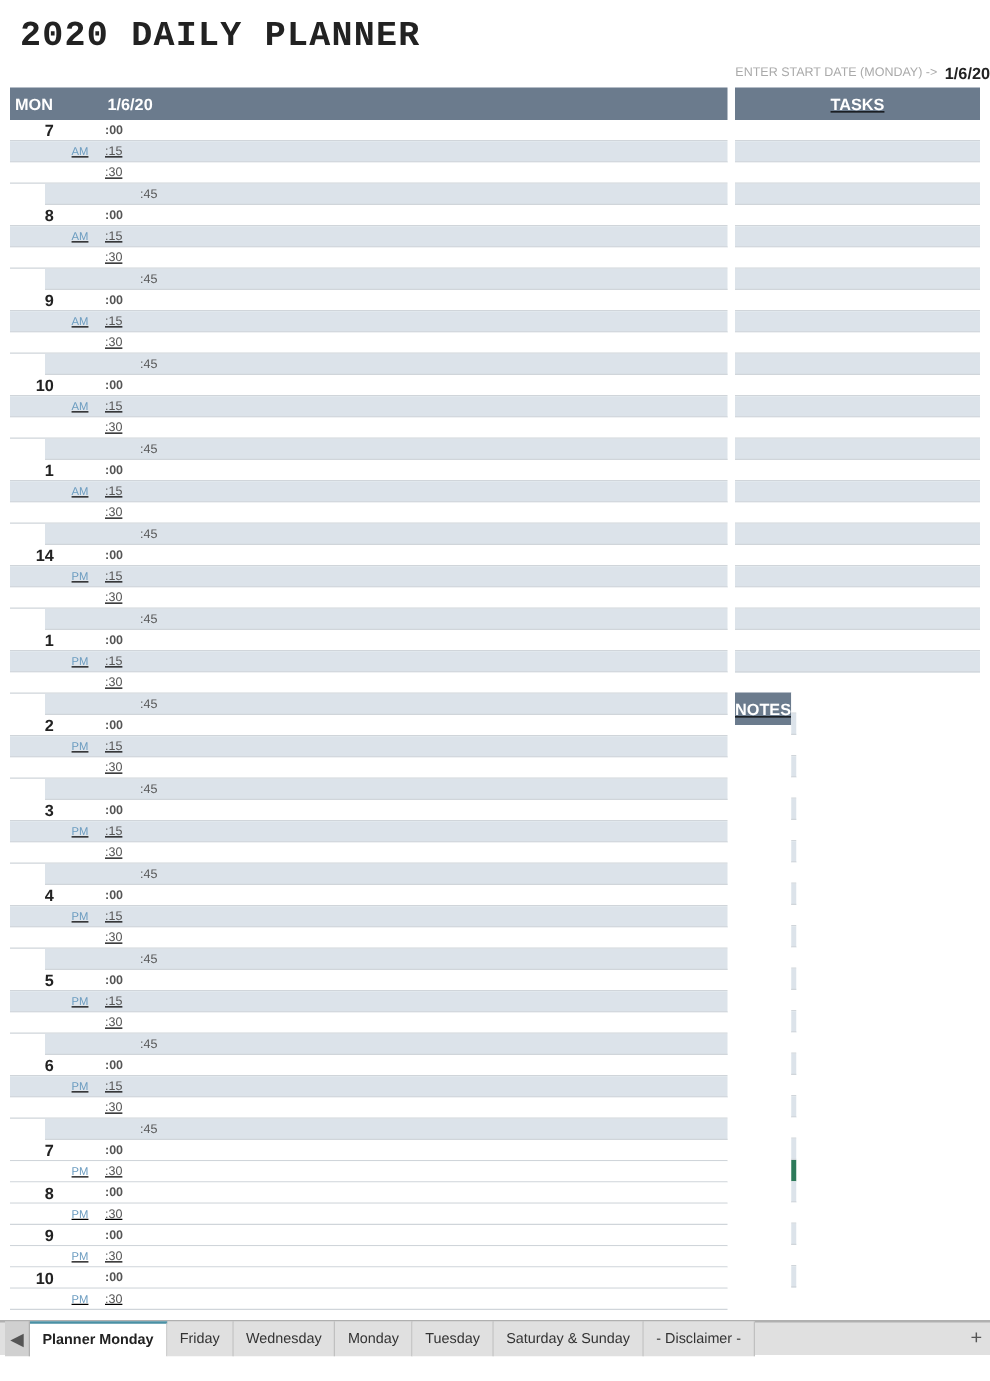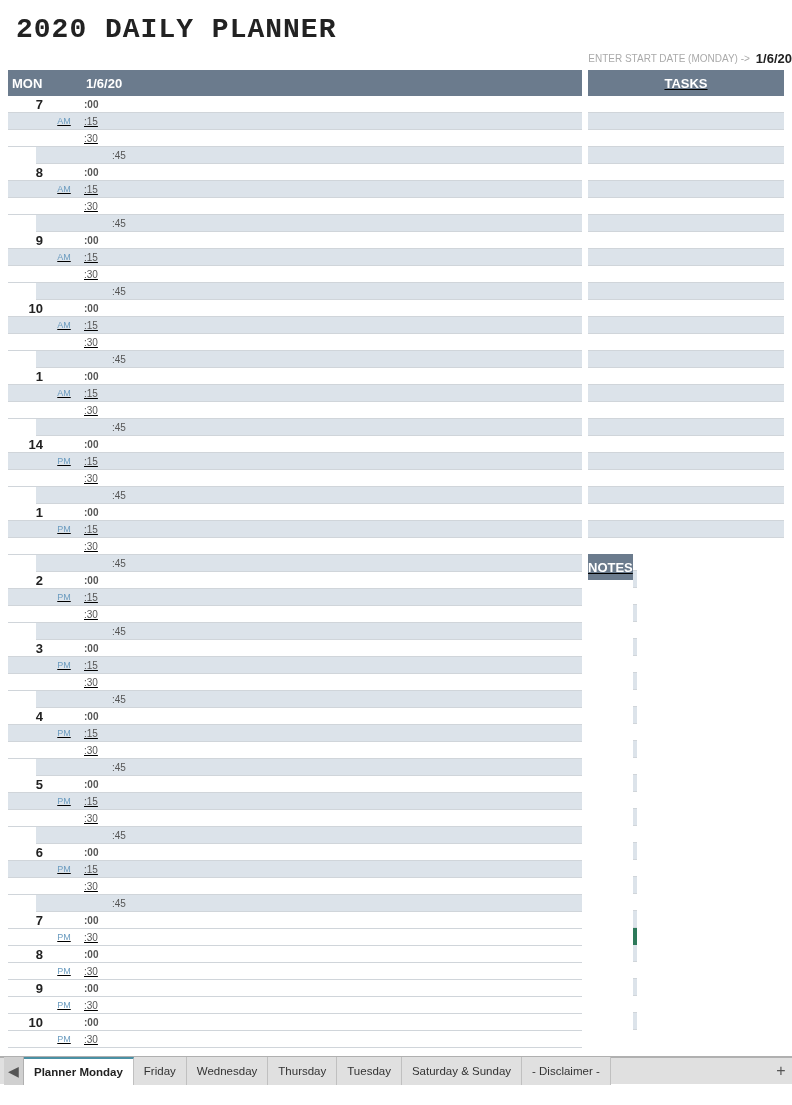--- a/index.html
+++ b/index.html
@@ -597,19 +597,19 @@
   </div>
 
 </div>
 
 <div class="tab-bar">
   <div class="tab-arrow">◀</div>
   <div id="tabs-container" style="display: flex; flex-direction: row;">
       <div class="tab active">Planner Monday</div>
       <div class="tab">Friday</div>
       <div class="tab">Wednesday</div>
-      <div class="tab">Thursday</div>
+      <div class="tab">Monday</div>
       <div class="tab">Tuesday</div>
       <div class="tab">Saturday &amp; Sunday</div>
       <div class="tab">- Disclaimer -</div>
     </div>
   <div class="tab-add">+</div>
 </div>
 
 </body></html>

